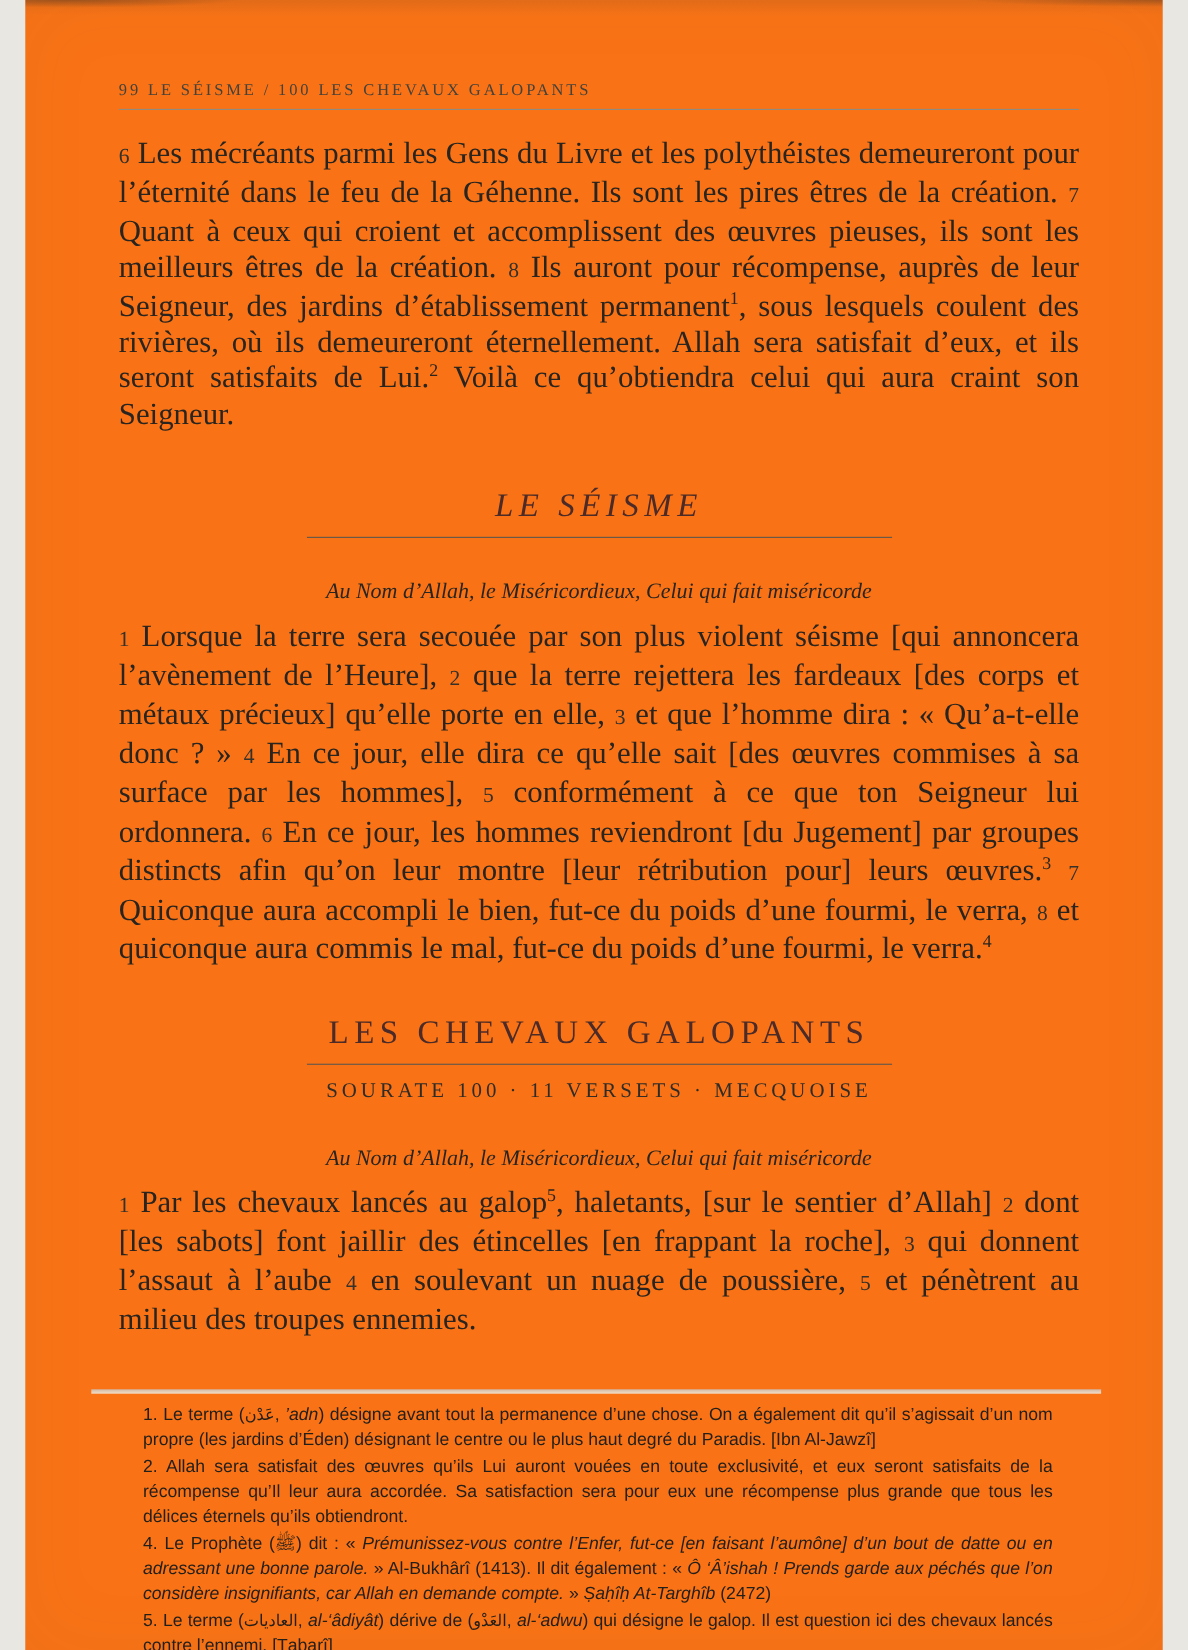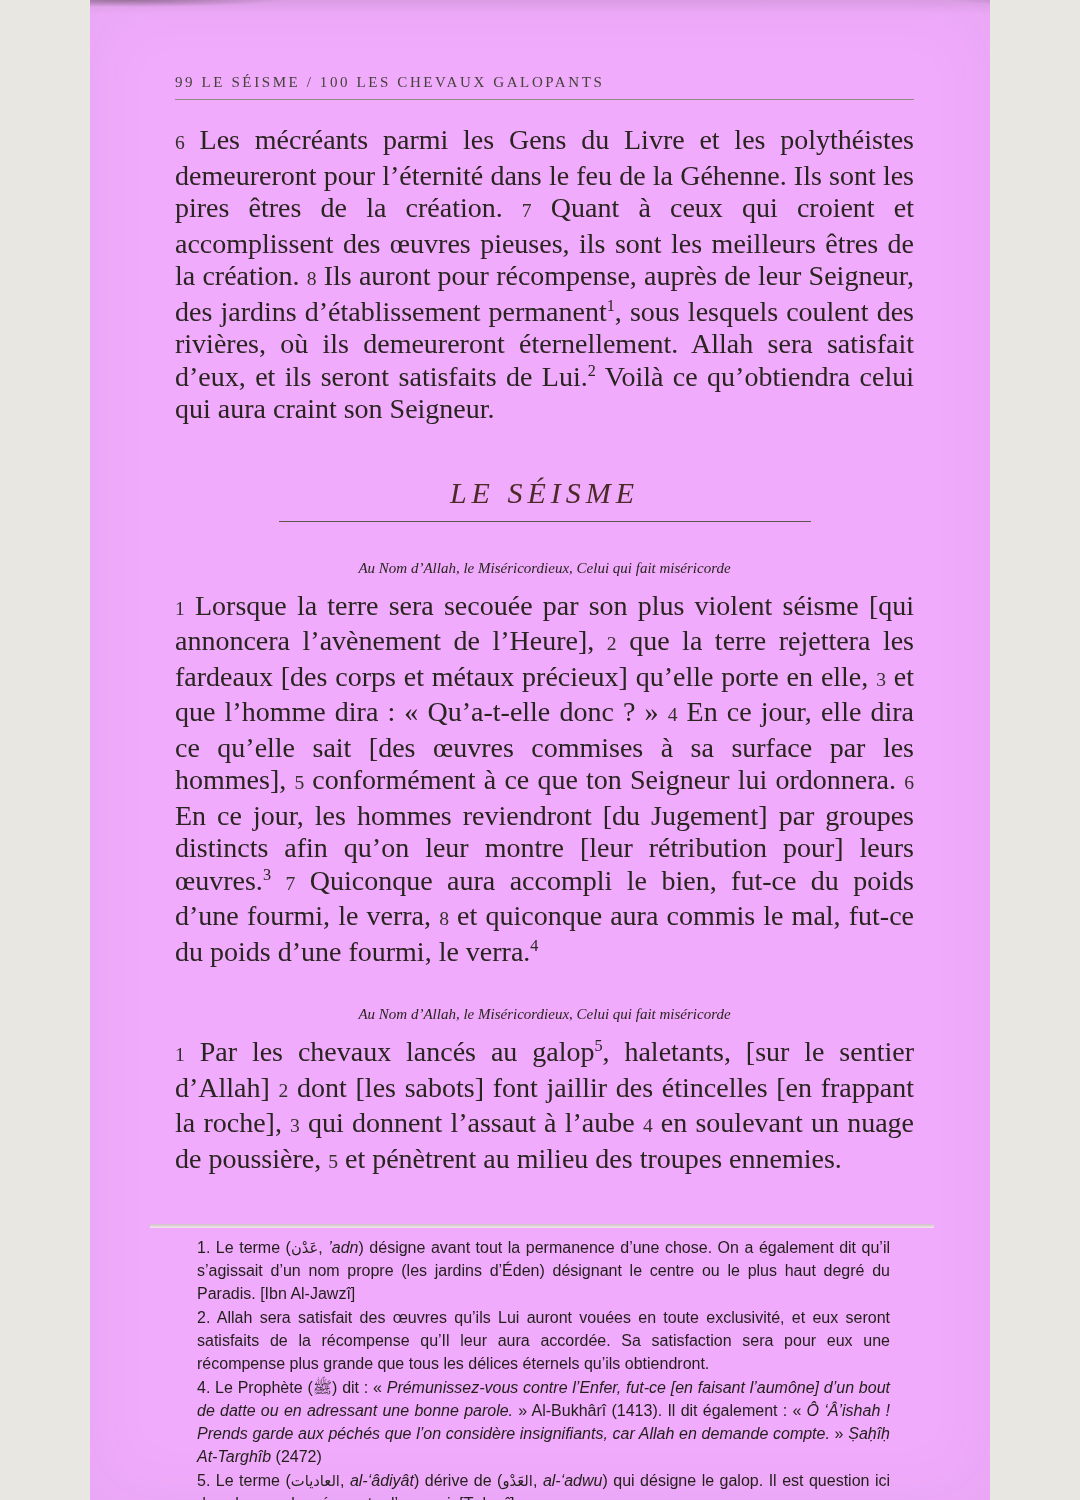--- a/index.html
+++ b/index.html
@@ -1,20 +1,20 @@
 <!DOCTYPE html>
 <html lang="fr"><head>
 <meta charset="utf-8">
 <style>
   html,body{margin:0;padding:0;background:#e9e7e2;}
   .page{
     position:relative;
-    width:900px;height:1500px;
+    width:1034px;height:1500px;
     margin:0 auto;
-    background:#f0abfc;
+    background:#f97316;
     box-sizing:border-box;
     padding:72px 76px 0 85px;
     font-family:"Liberation Serif","DejaVu Serif",serif;
     color:#29241f;
     overflow:hidden;
     box-shadow:inset 0 0 70px rgba(80,70,60,.05);
   }
   .scan-edge{
     position:absolute;top:0;left:0;right:0;height:14px;
     background:
@@ -38,21 +38,21 @@
   .surah-title{
     font-size:30px;line-height:34px;letter-spacing:5px;
     color:#4b2a27;font-weight:400;margin:0;
   }
   .title-rule{border:none;border-top:1.6px solid #5c564d;width:532px;margin:11px auto 12px auto;}
   .surah-subtitle{
     font-size:19px;line-height:24px;letter-spacing:3.6px;color:#2f2b27;
   }
   .bismillah{
     margin-top:38px;text-align:center;font-style:italic;
-    font-size:15px;color:#29241f;
+    font-size:20px;color:#29241f;
   }
   .verses{margin-top:13px;}
   .seg-n{font-size:70%;color:#34302a;}
   .seg-s{font-size:58%;vertical-align:super;line-height:0;}
   .seg-i{font-style:italic;}
   .seg-a{font-family:"DejaVu Sans",sans-serif;font-size:0.92em;}
   .footnote-sep{
     margin:46px -20px 0 -25px;height:4px;border:none;
     background:linear-gradient(to bottom,#c9c5be,#f2f0ea);
     opacity:.85;
@@ -77,20 +77,25 @@
 
   <div class="surah-header sh-99">
     <h1 class="surah-title">LE SÉISME</h1>
     <hr class="title-rule">
   </div>
 
   <div class="bismillah">Au Nom d’Allah, le Miséricordieux, Celui qui fait miséricorde</div>
 
   <div class="para verses"><span class="seg-n">1</span><span class="seg-t"> Lorsque la terre sera secouée par son plus violent séisme [qui annoncera l’avènement de l’Heure], </span><span class="seg-n">2</span><span class="seg-t"> que la terre rejettera les fardeaux [des corps et métaux précieux] qu’elle porte en elle, </span><span class="seg-n">3</span><span class="seg-t"> et que l’homme dira : « Qu’a-t-elle donc ? » </span><span class="seg-n">4</span><span class="seg-t"> En ce jour, elle dira ce qu’elle sait [des œuvres commises à sa surface par les hommes], </span><span class="seg-n">5</span><span class="seg-t"> conformément à ce que ton Seigneur lui ordonnera. </span><span class="seg-n">6</span><span class="seg-t"> En ce jour, les hommes reviendront [du Jugement] par groupes distincts afin qu’on leur montre [leur rétribution pour] leurs œuvres.</span><span class="seg-s">3</span><span class="seg-t"> </span><span class="seg-n">7</span><span class="seg-t"> Quiconque aura accompli le bien, fut-ce du poids d’une fourmi, le verra, </span><span class="seg-n">8</span><span class="seg-t"> et quiconque aura commis le mal, fut-ce du poids d’une fourmi, le verra.</span><span class="seg-s">4</span></div>
 
+  <div class="surah-header sh-100">
+    <h1 class="surah-title">LES CHEVAUX GALOPANTS</h1>
+    <hr class="title-rule">
+    <div class="surah-subtitle">SOURATE 100 · 11 VERSETS · MECQUOISE</div>
+  </div>
 
   <div class="bismillah">Au Nom d’Allah, le Miséricordieux, Celui qui fait miséricorde</div>
 
   <div class="para verses"><span class="seg-n">1</span><span class="seg-t"> Par les chevaux lancés au galop</span><span class="seg-s">5</span><span class="seg-t">, haletants, [sur le sentier d’Allah] </span><span class="seg-n">2</span><span class="seg-t"> dont [les sabots] font jaillir des étincelles [en frappant la roche], </span><span class="seg-n">3</span><span class="seg-t"> qui donnent l’assaut à l’aube </span><span class="seg-n">4</span><span class="seg-t"> en soulevant un nuage de poussière, </span><span class="seg-n">5</span><span class="seg-t"> et pénètrent au milieu des troupes ennemies.</span></div>
 
   <hr class="footnote-sep">
 
   <div class="footnotes">
     <p class="footnote"><span class="seg-t">1. Le terme (</span><span class="seg-a">عَدْن</span><span class="seg-t">, </span><span class="seg-i">’adn</span><span class="seg-t">) désigne avant tout la permanence d’une chose. On a également dit qu’il s’agissait d’un nom propre (les jardins d’Éden) désignant le centre ou le plus haut degré du Paradis. [Ibn Al-Jawzî]</span></p>
     <p class="footnote"><span class="seg-t">2. Allah sera satisfait des œuvres qu’ils Lui auront vouées en toute exclusivité, et eux seront satisfaits de la récompense qu’Il leur aura accordée. Sa satisfaction sera pour eux une récompense plus grande que tous les délices éternels qu’ils obtiendront.</span></p>

